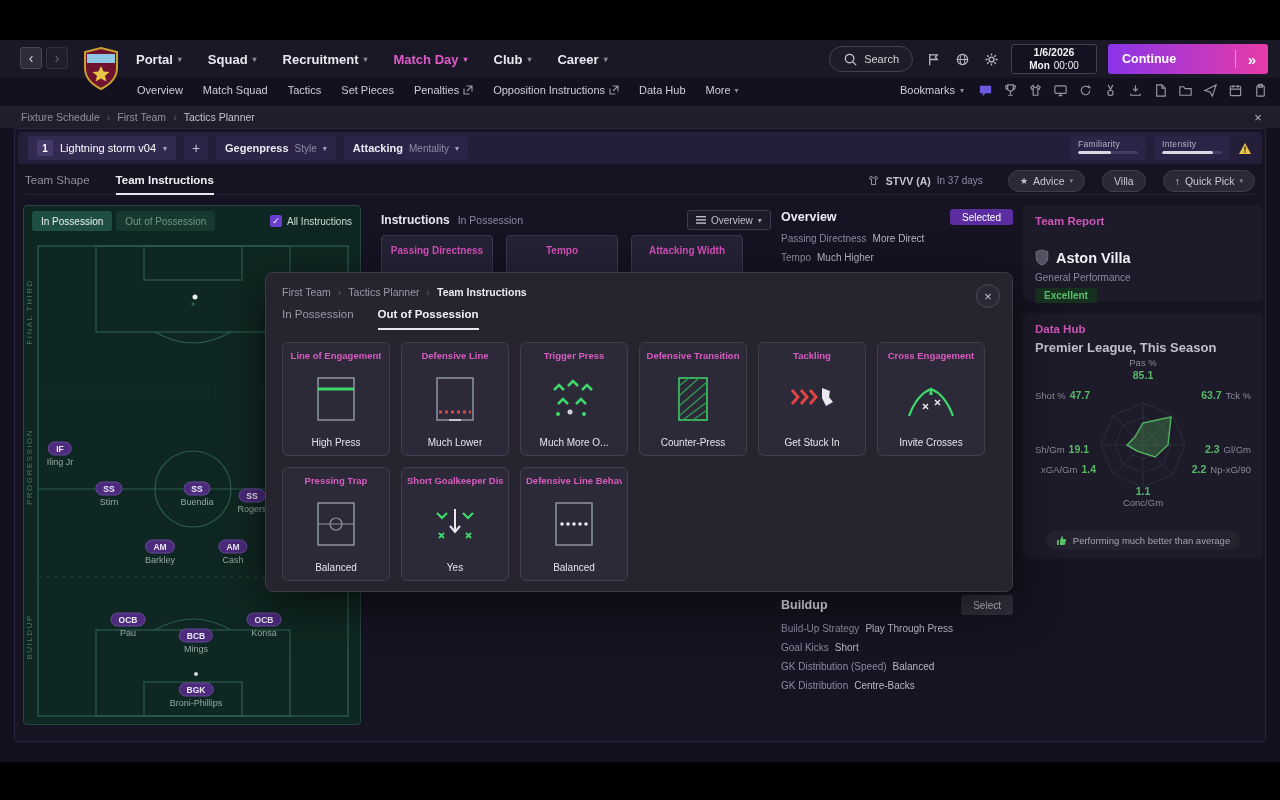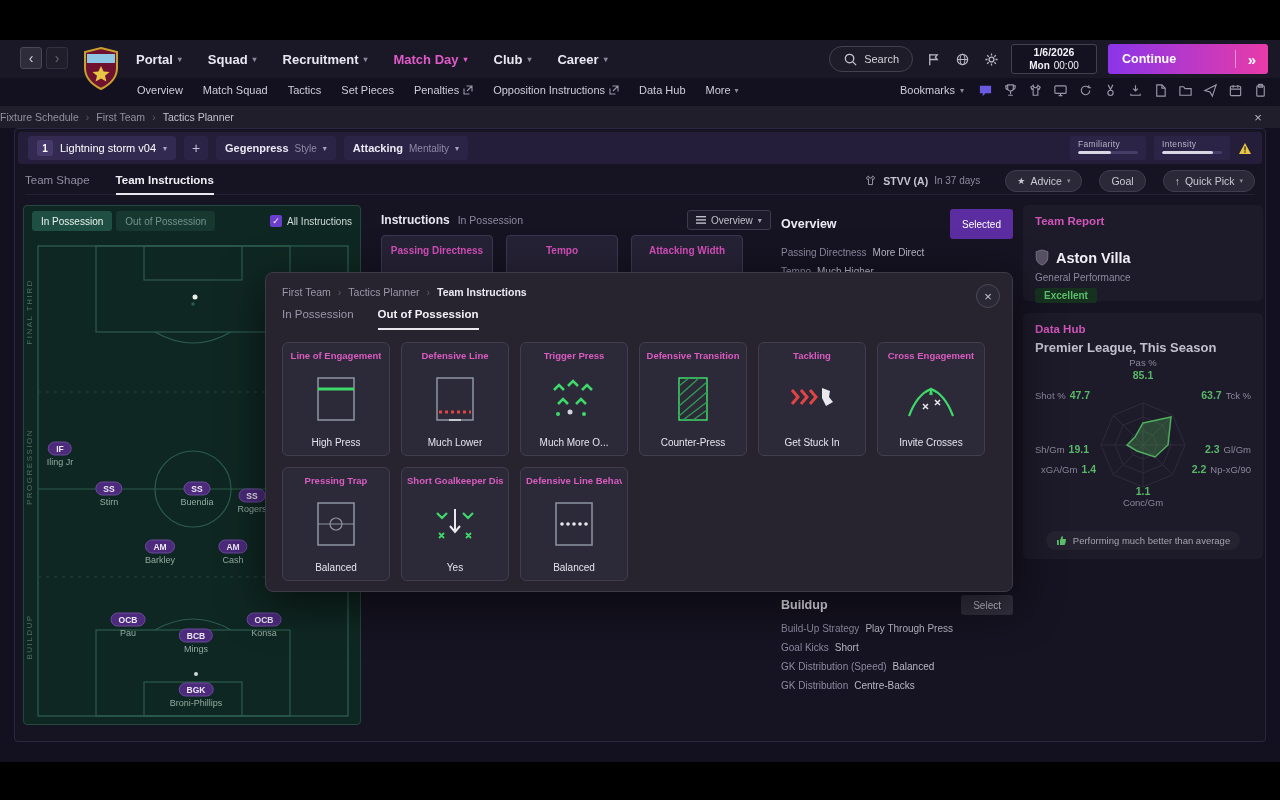--- a/index.html
+++ b/index.html
@@ -41,21 +41,21 @@
   
   .subnav { position:absolute; left:0; top:38px; width:100%; height:24px; background:#131120; }
   .subnav-items { position:absolute; left:137px; top:0; height:24px; display:flex; align-items:center; gap:20px; }
   .subnav-item { display:flex; align-items:center; gap:4px; font-size:11px; color:#cfcdd9; }
   .subnav-right { position:absolute; right:12px; top:0; height:24px; display:flex; align-items:center; gap:10px; }
   .bookmarks { display:flex; align-items:center; gap:5px; font-size:11px; color:#cfcdd9; margin-right:4px; }
   .bookmarks .mchev { font-size:8px; color:#8a8898; }
   .ic { width:15px; height:15px; display:grid; place-items:center; }
 
   
-  .crumbbar { position:absolute; left:0; top:66px; width:100%; height:22px; background:#211e2c; display:flex; align-items:center; padding:0 0; font-size:10.5px; color:#918fa0; }
+  .crumbbar { position:absolute; left:0; top:66px; width:100%; height:22px; background:#211e2c; display:flex; align-items:center; padding:0 21px; font-size:10.5px; color:#918fa0; }
   .crumbbar .sep { margin:0 7px; color:#5f5d6c; }
   .crumbbar .last { color:#c3c1cf; }
   .crumb-close { position:absolute; right:14px; top:3px; width:16px; height:16px; color:#b8b6c4; font-size:13px; display:grid; place-items:center; }
 
   
   .content { position:absolute; left:14px; top:88px; width:1252px; height:614px; background:#161322; border:1px solid #2a2740; border-radius:4px; }
 
   .toolbar { position:absolute; left:3px; top:3px; right:3px; height:32px; background:#251e3a; border-radius:3px; display:flex; align-items:center; gap:8px; padding:0 10px; }
   .tactic-dd { display:flex; align-items:center; gap:7px; background:#332a52; border-radius:3px; height:24px; padding:0 9px; font-size:11px; color:#fff; }
   .tactic-num { width:16px; height:16px; background:#453a6a; border-radius:2px; display:grid; place-items:center; font-size:10px; font-weight:bold; }
@@ -96,21 +96,21 @@
   
   .instr-head { position:absolute; left:366px; top:84px; display:flex; align-items:baseline; gap:8px; }
   .instr-title { font-size:12px; font-weight:bold; color:#e8e6f0; }
   .instr-sub { font-size:10.5px; color:#8d8aa0; }
   .view-dd { position:absolute; left:672px; top:81px; height:20px; display:flex; align-items:center; gap:5px; border:1px solid #3e3b4e; border-radius:3px; padding:0 8px; font-size:10px; color:#c0becd; background:#1d1a29; }
   .card-tab { position:absolute; top:106px; width:112px; height:40px; background:#262236; border:1px solid #3b3750; border-radius:4px 4px 0 0; text-align:center; padding-top:9px; font-size:10px; font-weight:bold; color:#d44fb8; }
 
   .ov-panel { position:absolute; left:766px; top:80px; width:232px; }
   .panel-head { display:flex; align-items:center; justify-content:space-between; }
   .panel-title { font-size:12.5px; font-weight:bold; color:#ece9f2; }
-  .sel-btn { height:30px; padding:0 12px; background:#5b2da0; color:#fff; font-size:10px; border-radius:3px; }
+  .sel-btn { height:16px; padding:0 12px; background:#5b2da0; color:#fff; font-size:10px; border-radius:3px; }
   .gray-btn { height:20px; padding:0 12px; background:#33303f; color:#c6c4d2; font-size:10px; border-radius:3px; }
   .kv-row { display:flex; gap:6px; font-size:10px; margin-top:8px; }
   .kv-row .k { color:#8d8aa0; }
   .kv-row .v { color:#b9b6c6; }
   .bu-panel { position:absolute; left:766px; top:466px; width:232px; }
 
   
   .side-panel { position:absolute; left:1008px; width:240px; background:#1d1a29; border-radius:5px; padding:10px 12px; }
   .tr-panel { top:76px; height:96px; }
   .dh-panel { top:184px; height:246px; }
@@ -413,21 +413,21 @@
               </svg>
             <span class="nm-team">STVV (A)</span>
             <span class="nm-when">In 37 days</span>
           </div>
           <button class="pillbtn">
             <span class="star">★</span>
             <span>Advice</span>
             <span class="mchev">▾</span>
           </button>
           <button class="pillbtn">
-            <span>Goal</span>
+            <span>Villa</span>
           </button>
           <button class="pillbtn">
             <span>↑</span>
             <span>Quick Pick</span>
             <span class="mchev">▾</span>
           </button>
         </div>
       </div>
 
       <div class="pitch-panel">

